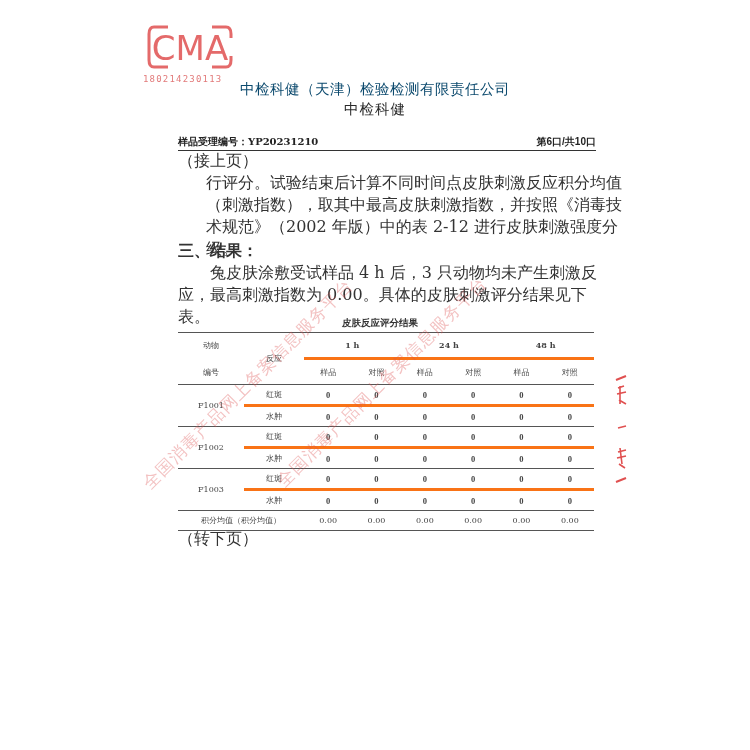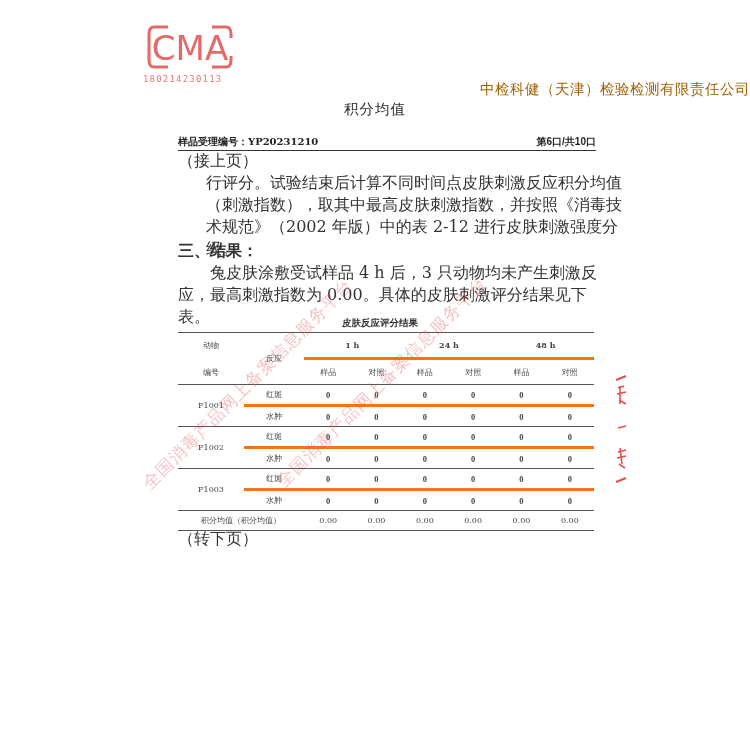--- a/index.html
+++ b/index.html
@@ -2,21 +2,21 @@
 <html><head>
 <meta charset="utf-8">
 <style>
   html, body { margin:0; padding:0; }
   body {
     width:750px; height:750px; background:#ffffff; position:relative; overflow:hidden;
     font-family:"DejaVu Serif","Liberation Serif",serif; color:#333;
   }
   .cma { position:absolute; left:146px; top:24px; width:88px; height:46px; }
   .cma-num { position:absolute; left:143px; top:74px; font-family:"DejaVu Sans Mono","Liberation Mono",monospace; font-size:9px; letter-spacing:1.2px; color:#e27a7a; }
-  .company { position:absolute; left:0; width:750px; top:80px; text-align:right; font-size:14.5px; color:#a16207; letter-spacing:0.5px; }
+  .company { position:absolute; left:0; width:750px; top:80px; text-align:center; font-size:14.5px; color:#0c4a6e; letter-spacing:0.5px; }
   .report-title { position:absolute; left:0; width:750px; top:100px; text-align:center; font-size:14.5px; color:#2a2a2a; letter-spacing:1px; }
   .header-row { position:absolute; left:178px; width:418px; top:135px; height:16px; font-size:10px; color:#222; }
   .header-row .sample { position:absolute; left:0; top:0; font-weight:bold; }
   .header-row .page { position:absolute; right:0; top:0; font-weight:bold; font-family:"Liberation Sans",sans-serif; }
   .header-rule { position:absolute; left:178px; width:418px; top:150px; height:0; border-top:1.5px solid #333; }
   .para { position:absolute; left:178px; width:420px; font-size:16px; line-height:22px; color:#333; }
   .cont { top:150px; }
   .p1 { top:172px;margin-left:28px; }
   .sec { top:240px; font-weight:bold; }
   .p2 { top:262px; }
@@ -41,21 +41,21 @@
 
 <svg class="cma" viewBox="0 0 88 46">
   <path d="M22 3 H8 Q3 3 3 10 V36 Q3 43 8 43 H22" fill="none" stroke="#e46a6a" stroke-width="3"></path>
   <path d="M66 3 H80 Q85 3 85 10 V14" fill="none" stroke="#e46a6a" stroke-width="3"></path>
   <path d="M66 43 H80 Q85 43 85 36 V32" fill="none" stroke="#e46a6a" stroke-width="3"></path>
   <text x="44" y="36" text-anchor="middle" font-family="DejaVu Sans, sans-serif" font-size="34" fill="#e46a6a">CMA</text>
 </svg>
 <div class="cma-num">180214230113</div>
 
 <div class="company">中检科健（天津）检验检测有限责任公司</div>
-<div class="report-title">积分均值</div>
+<div class="report-title">中检科健</div>
 
 <div class="header-row">
   <span class="sample">样品受理编号：YP20231210</span>
   <span class="page">第6口/共10口</span>
 </div>
 <div class="header-rule"></div>
 
 <div class="para cont">（接上页）</div>
 <div class="para p1">行评分。试验结束后计算不同时间点皮肤刺激反应积分均值（刺激指数），取其中最高皮肤刺激指数，并按照《消毒技术规范》（2002 年版）中的表 2-12 进行皮肤刺激强度分级。</div>
 <div class="para sec">三、结果：</div>

